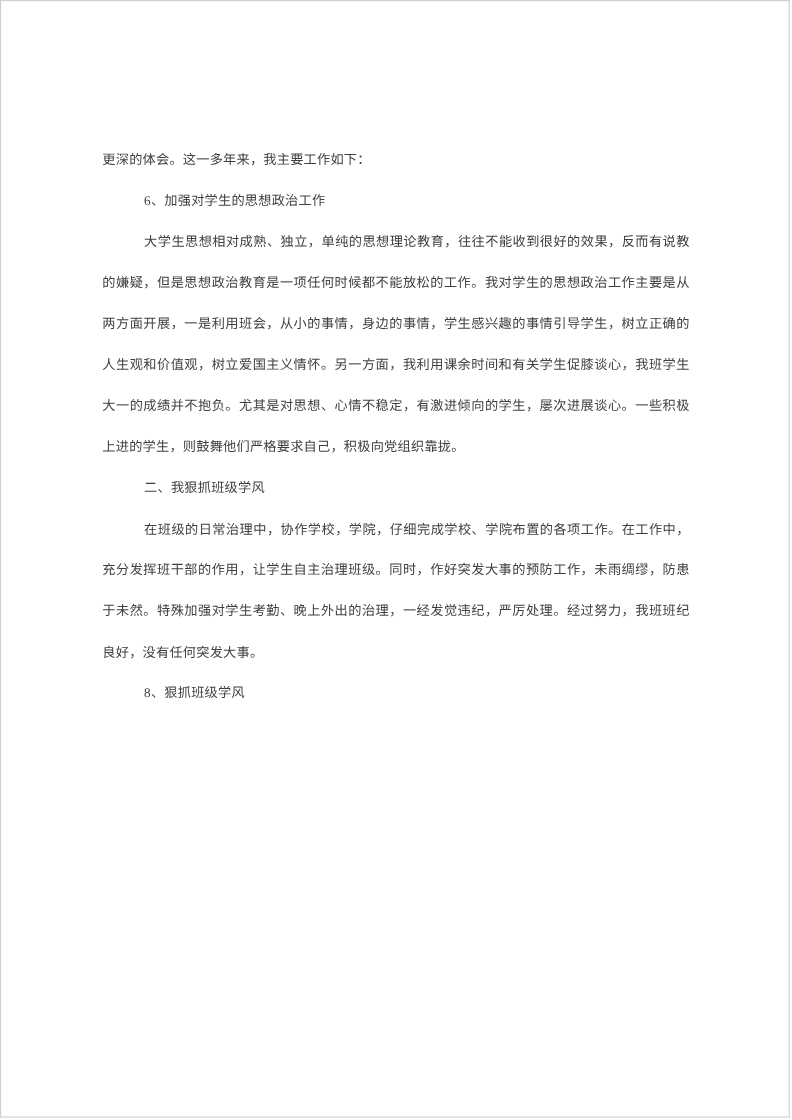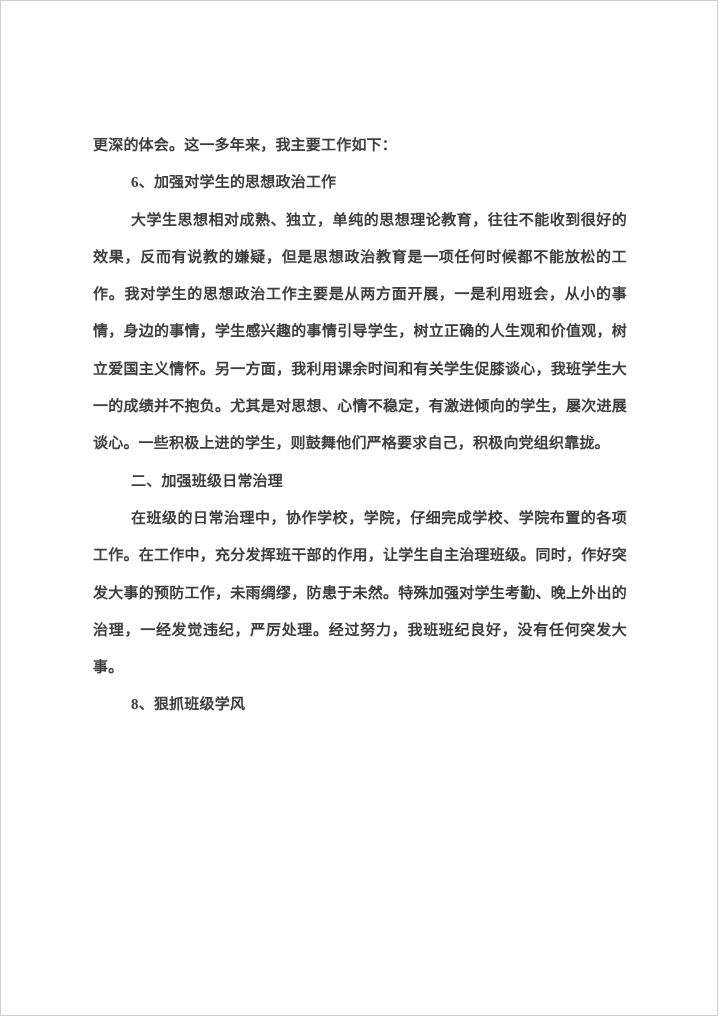--- a/index.html
+++ b/index.html
@@ -23,38 +23,37 @@
   }
   .content {
     position: absolute;
     top: 126px;
     left: 92px;
     right: 90px;
   }
   .para {
     margin: 0;
     font-family: "Liberation Serif", serif;
-    font-size: 15px;
+    font-size: 12px;
     line-height: 37.3px;
     letter-spacing: 0.2px;
     color: #3f3f3f;
     text-align: justify;
     text-justify: inter-ideograph;
     word-break: break-all;
-    font-weight: bold;
   }
   .indent {
     text-indent: 38px;
   }
 </style>
 </head>
 <body>
 
 <div class="page">
   <div class="content">
     <p class="para">更深的体会。这一多年来，我主要工作如下：</p>
     <p class="para indent">6、加强对学生的思想政治工作</p>
     <p class="para indent">大学生思想相对成熟、独立，单纯的思想理论教育，往往不能收到很好的效果，反而有说教的嫌疑，但是思想政治教育是一项任何时候都不能放松的工作。我对学生的思想政治工作主要是从两方面开展，一是利用班会，从小的事情，身边的事情，学生感兴趣的事情引导学生，树立正确的人生观和价值观，树立爱国主义情怀。另一方面，我利用课余时间和有关学生促膝谈心，我班学生大一的成绩并不抱负。尤其是对思想、心情不稳定，有激进倾向的学生，屡次进展谈心。一些积极上进的学生，则鼓舞他们严格要求自己，积极向党组织靠拢。</p>
-    <p class="para indent">二、加强班级日常治理</p>
+    <p class="para indent">二、我狠抓班级学风</p>
     <p class="para indent">在班级的日常治理中，协作学校，学院，仔细完成学校、学院布置的各项工作。在工作中，充分发挥班干部的作用，让学生自主治理班级。同时，作好突发大事的预防工作，未雨绸缪，防患于未然。特殊加强对学生考勤、晚上外出的治理，一经发觉违纪，严厉处理。经过努力，我班班纪良好，没有任何突发大事。</p>
     <p class="para indent">8、狠抓班级学风</p>
   </div>
 </div>
 
 </body></html>

